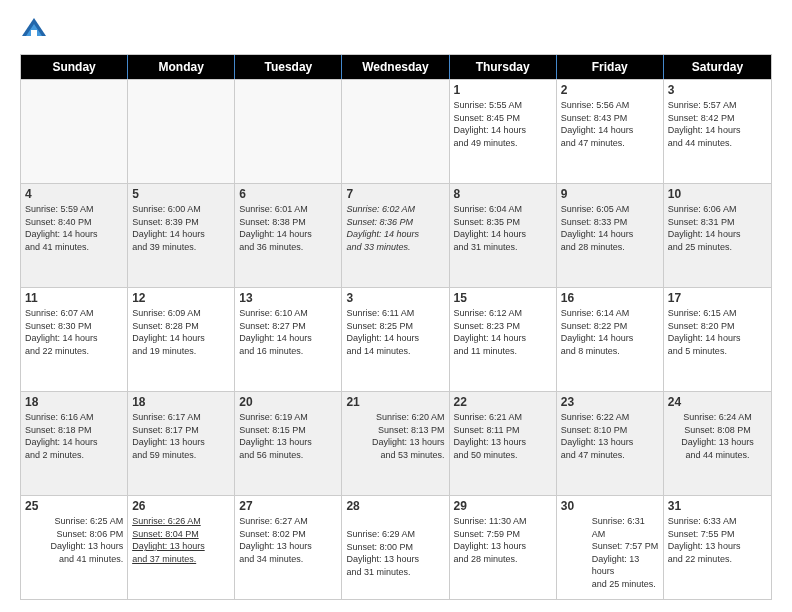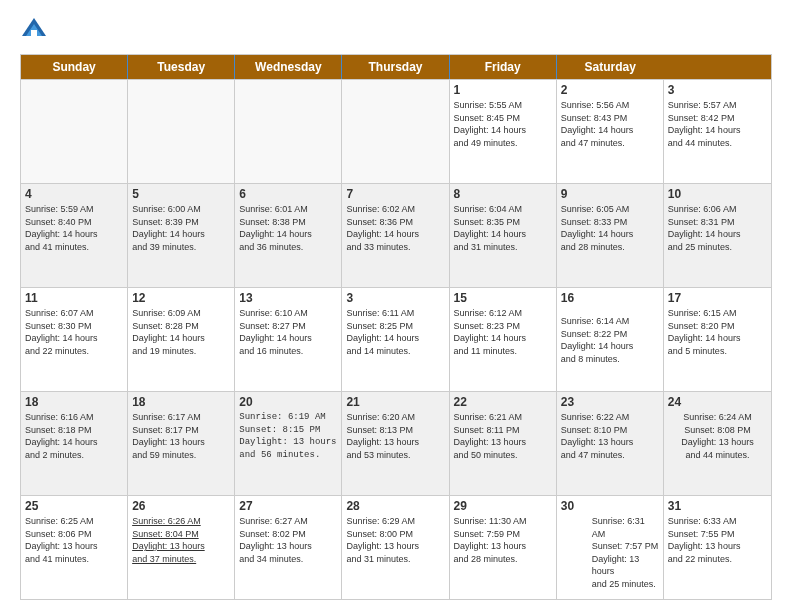--- a/index.html
+++ b/index.html
@@ -62,21 +62,21 @@
     }
     .calendar {
       flex: 1;
       display: flex;
       flex-direction: column;
       border: 1px solid #ccc;
     }
     .cal-header {
       display: grid;
       grid-template-columns: repeat(7, 1fr);
-      background: #a16207;
+      background: #000000;
     }
     .cal-header-cell {
       color: #fff;
       font-size: 12px;
       font-weight: bold;
       text-align: center;
       padding: 5px 2px;
       border-right: 1px solid #4488cc;
     }
     .cal-header-cell:last-child { border-right: none; }
@@ -132,20 +132,21 @@
     </div>
     <div class="title-block">
       <div class="month-title"></div>
       <div class="subtitle"></div>
     </div>
   </div>
 
   <div class="calendar">
     <div class="cal-header">
     <div class="cal-header-cell">Sunday</div>
+        <div class="cal-header-cell">Monday</div>
         <div class="cal-header-cell">Tuesday</div>
         <div class="cal-header-cell">Wednesday</div>
         <div class="cal-header-cell">Thursday</div>
         <div class="cal-header-cell">Friday</div>
         <div class="cal-header-cell">Saturday</div>
       </div>
     <div class="cal-body">
     <div class="cal-row">
           <div class="cal-cell empty"></div>
           <div class="cal-cell empty"></div>
@@ -190,21 +191,21 @@
           </div>
           <div class="cal-cell shaded">
             <div class="day-number">6</div>
             <div class="cell-info" style="white-space: pre-line;">Sunrise: 6:01 AM
 Sunset: 8:38 PM
 Daylight: 14 hours
 and 36 minutes.</div>
           </div>
           <div class="cal-cell shaded">
             <div class="day-number">7</div>
-            <div class="cell-info" style="white-space: pre-line;">Sunrise: 6:02 AM
+            <div class="cell-info" style="white-space: pre-line; font-style: italic;">Sunrise: 6:02 AM
 Sunset: 8:36 PM
 Daylight: 14 hours
 and 33 minutes.</div>
           </div>
           <div class="cal-cell shaded">
             <div class="day-number">8</div>
             <div class="cell-info" style="white-space: pre-line;">Sunrise: 6:04 AM
 Sunset: 8:35 PM
 Daylight: 14 hours
 and 31 minutes.</div>
@@ -255,21 +256,21 @@
           </div>
           <div class="cal-cell">
             <div class="day-number">15</div>
             <div class="cell-info" style="white-space: pre-line;">Sunrise: 6:12 AM
 Sunset: 8:23 PM
 Daylight: 14 hours
 and 11 minutes.</div>
           </div>
           <div class="cal-cell">
             <div class="day-number">16</div>
-            <div class="cell-info" style="white-space: pre-line; margin-top: 8px;">Sunrise: 6:14 AM
+            <div class="cell-info" style="white-space: pre-line;">Sunrise: 6:14 AM
 Sunset: 8:22 PM
 Daylight: 14 hours
 and 8 minutes.</div>
           </div>
           <div class="cal-cell">
             <div class="day-number">17</div>
             <div class="cell-info" style="white-space: pre-line;">Sunrise: 6:15 AM
 Sunset: 8:20 PM
 Daylight: 14 hours
 and 5 minutes.</div>
@@ -285,28 +286,28 @@
           </div>
           <div class="cal-cell shaded">
             <div class="day-number">18</div>
             <div class="cell-info" style="white-space: pre-line;">Sunrise: 6:17 AM
 Sunset: 8:17 PM
 Daylight: 13 hours
 and 59 minutes.</div>
           </div>
           <div class="cal-cell shaded">
             <div class="day-number">20</div>
-            <div class="cell-info" style="white-space: pre-line; font-family: Liberation Mono, monospace;">Sunrise: 6:19 AM
+            <div class="cell-info" style="white-space: pre-line;">Sunrise: 6:19 AM
 Sunset: 8:15 PM
 Daylight: 13 hours
 and 56 minutes.</div>
           </div>
           <div class="cal-cell shaded">
             <div class="day-number">21</div>
-            <div class="cell-info" style="white-space: pre-line;">Sunrise: 6:20 AM
+            <div class="cell-info" style="white-space: pre-line; text-align: right;">Sunrise: 6:20 AM
 Sunset: 8:13 PM
 Daylight: 13 hours
 and 53 minutes.</div>
           </div>
           <div class="cal-cell shaded">
             <div class="day-number">22</div>
             <div class="cell-info" style="white-space: pre-line;">Sunrise: 6:21 AM
 Sunset: 8:11 PM
 Daylight: 13 hours
 and 50 minutes.</div>
@@ -322,42 +323,42 @@
             <div class="day-number">24</div>
             <div class="cell-info" style="white-space: pre-line; text-align: center;">Sunrise: 6:24 AM
 Sunset: 8:08 PM
 Daylight: 13 hours
 and 44 minutes.</div>
           </div>
         </div>
         <div class="cal-row">
           <div class="cal-cell">
             <div class="day-number">25</div>
-            <div class="cell-info" style="white-space: pre-line;">Sunrise: 6:25 AM
+            <div class="cell-info" style="white-space: pre-line; text-align: right;">Sunrise: 6:25 AM
 Sunset: 8:06 PM
 Daylight: 13 hours
 and 41 minutes.</div>
           </div>
           <div class="cal-cell">
             <div class="day-number">26</div>
             <div class="cell-info" style="white-space: pre-line; text-decoration: underline;">Sunrise: 6:26 AM
 Sunset: 8:04 PM
 Daylight: 13 hours
 and 37 minutes.</div>
           </div>
           <div class="cal-cell">
             <div class="day-number">27</div>
             <div class="cell-info" style="white-space: pre-line;">Sunrise: 6:27 AM
 Sunset: 8:02 PM
 Daylight: 13 hours
 and 34 minutes.</div>
           </div>
           <div class="cal-cell">
             <div class="day-number">28</div>
-            <div class="cell-info" style="white-space: pre-line;">Sunrise: 6:29 AM
+            <div class="cell-info" style="white-space: pre-line; margin-top: 13px;">Sunrise: 6:29 AM
 Sunset: 8:00 PM
 Daylight: 13 hours
 and 31 minutes.</div>
           </div>
           <div class="cal-cell">
             <div class="day-number">29</div>
             <div class="cell-info" style="white-space: pre-line;">Sunrise: 11:30 AM
 Sunset: 7:59 PM
 Daylight: 13 hours
 and 28 minutes.</div>

